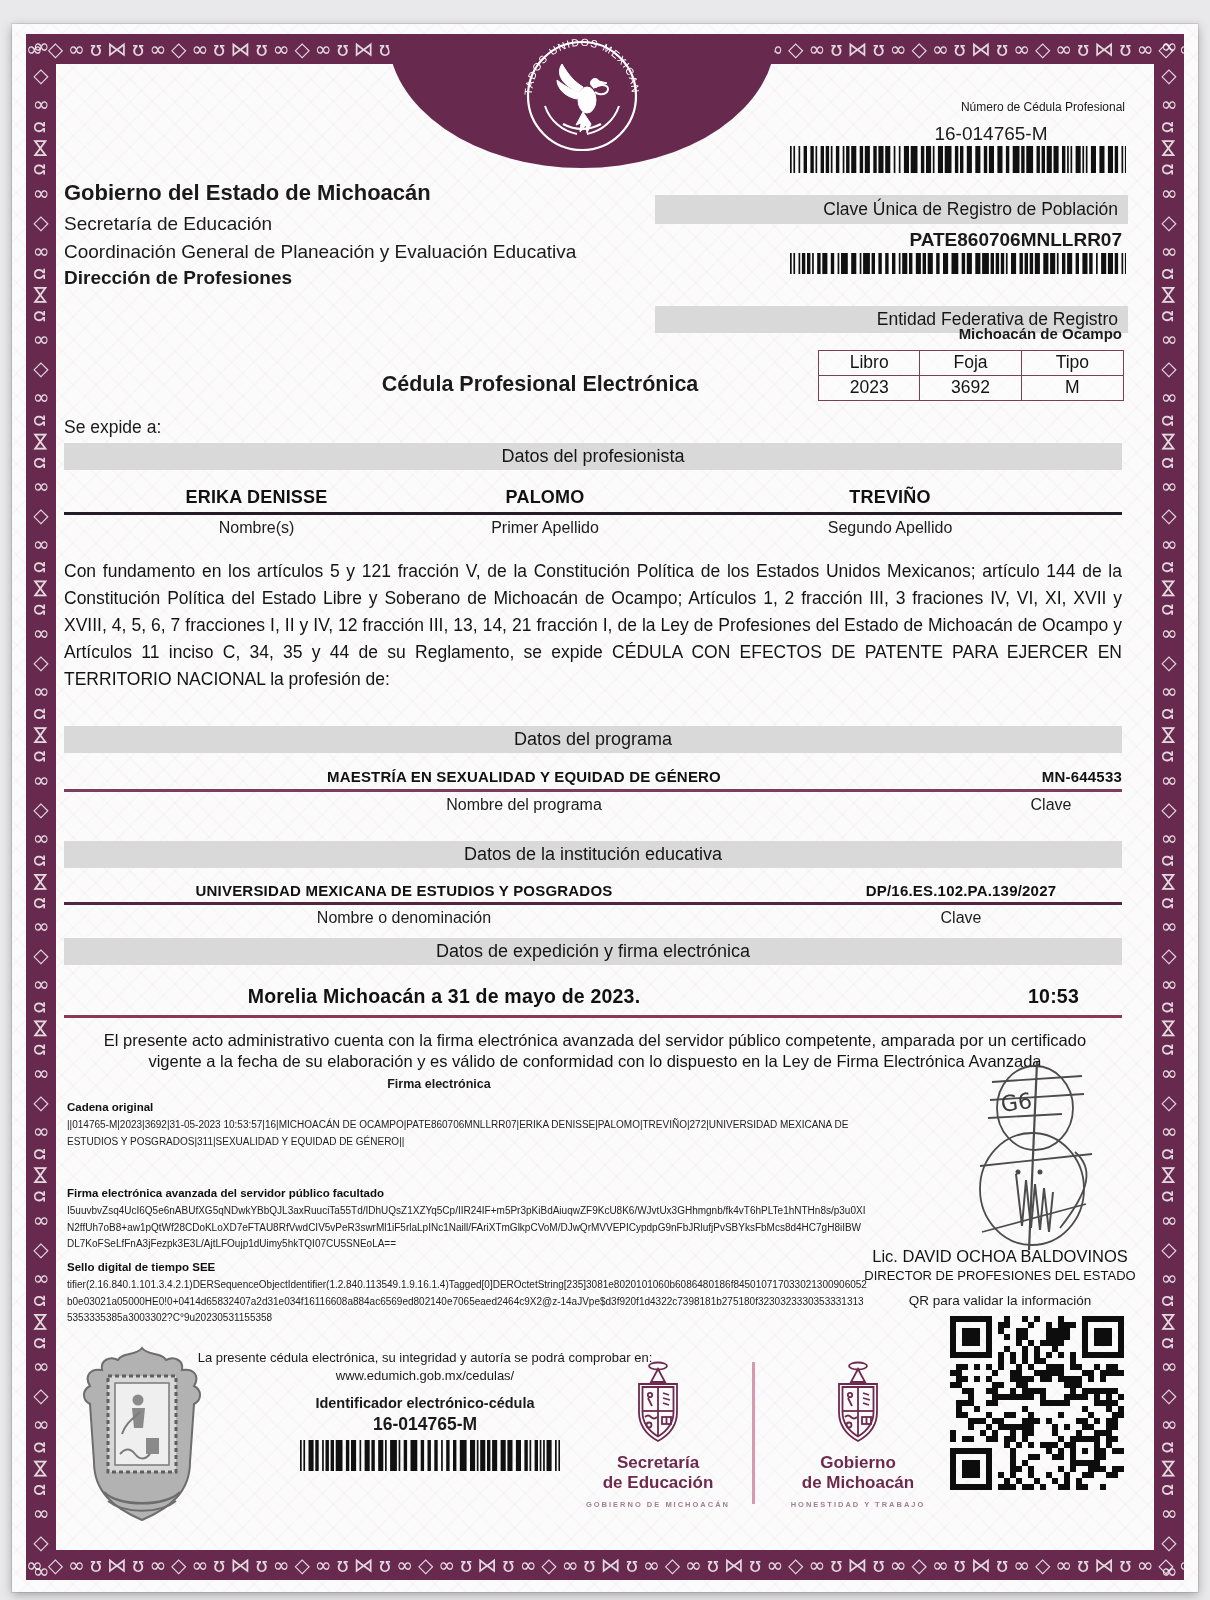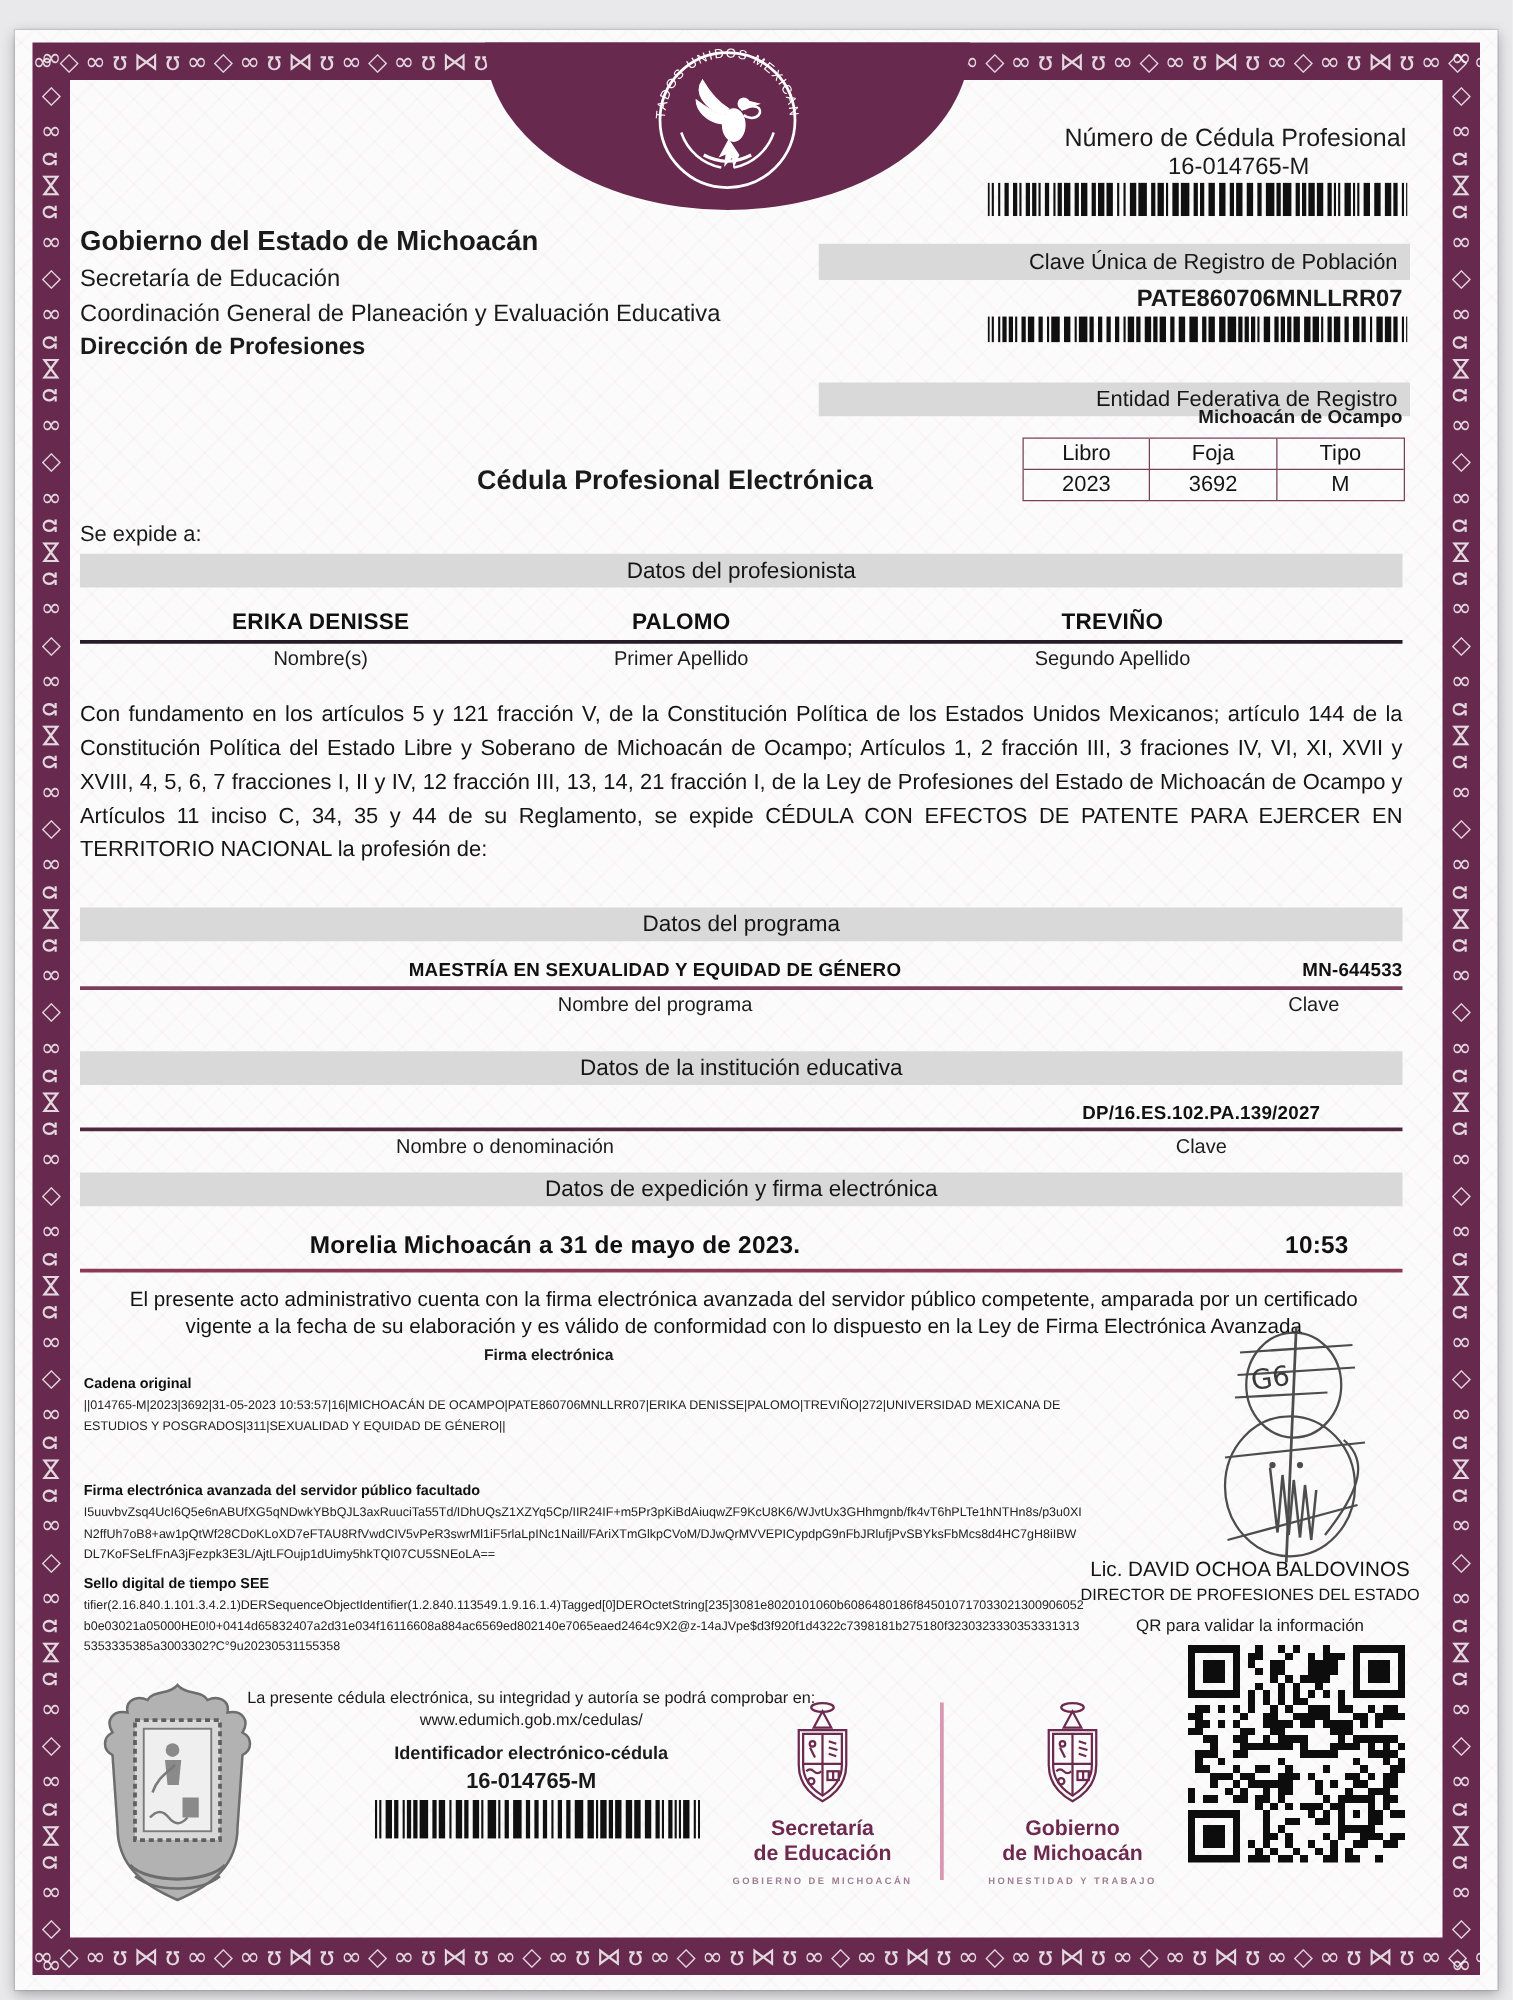--- a/index.html
+++ b/index.html
@@ -79,21 +79,21 @@
       <path d="M38 80 A42 42 0 0 0 70 108" fill="none" stroke-width="2"></path>
       <path d="M112 80 A42 42 0 0 1 80 108" fill="none" stroke-width="2"></path>
     </g>
   </svg>
 
   <div class="abs hdr1" style="left:64px;top:180px;width:640px;">Gobierno del Estado de Michoacán</div>
   <div class="abs hdr2" style="left:64px;top:213px;width:640px;">Secretaría de Educación</div>
   <div class="abs hdr2" style="left:64px;top:241px;width:640px;">Coordinación General de Planeación y Evaluación Educativa</div>
   <div class="abs hdr2" style="left:64px;top:267px;width:640px;font-weight:bold;">Dirección de Profesiones</div>
 
-  <div class="abs" style="left:655px;top:100px;width:470px;text-align:right;font-size:20px;">Número de Cédula Profesional</div>
+  <div class="abs" style="left:655px;top:100px;width:470px;text-align:right;font-size:12px;">Número de Cédula Profesional</div>
   <div class="abs" style="left:860px;top:123px;width:262px;text-align:center;font-size:19px;">16-014765-M</div>
   <div id="bc1" class="bcode" style="left:790px;top:146px;width:336px;height:27px;"><svg xmlns="http://www.w3.org/2000/svg" width="336" height="27">
         <rect x="0.0" y="0" width="1.7" height="27" fill="#101010"></rect>
         <rect x="3.4" y="0" width="1.7" height="27" fill="#101010"></rect>
         <rect x="8.5" y="0" width="1.7" height="27" fill="#101010"></rect>
         <rect x="13.6" y="0" width="3.4" height="27" fill="#101010"></rect>
         <rect x="20.4" y="0" width="3.4" height="27" fill="#101010"></rect>
         <rect x="25.5" y="0" width="1.7" height="27" fill="#101010"></rect>
         <rect x="30.6" y="0" width="3.4" height="27" fill="#101010"></rect>
         <rect x="35.7" y="0" width="3.4" height="27" fill="#101010"></rect>
@@ -231,20 +231,21 @@
   <div class="abs" style="left:64px;top:558px;width:1058px;font-size:17.5px;line-height:27px;text-align:justify;color:#141414;">Con fundamento en los artículos 5 y 121 fracción V, de la Constitución Política de los Estados Unidos Mexicanos; artículo 144 de la Constitución Política del Estado Libre y Soberano de Michoacán de Ocampo; Artículos 1, 2 fracción III, 3 fraciones IV, VI, XI, XVII y XVIII, 4, 5, 6, 7 fracciones I, II y IV, 12 fracción III, 13, 14, 21 fracción I, de la Ley de Profesiones del Estado de Michoacán de Ocampo y Artículos 11 inciso C, 34, 35 y 44 de su Reglamento, se expide CÉDULA CON EFECTOS DE PATENTE PARA EJERCER EN TERRITORIO NACIONAL la profesión de:</div>
 
   <div class="band band-c" style="top:726px;">Datos del programa</div>
   <div class="fval" style="left:64px;top:768px;width:920px;font-size:15px;">MAESTRÍA EN SEXUALIDAD Y EQUIDAD DE GÉNERO</div>
   <div class="fval" style="left:980px;top:768px;width:142px;text-align:right;font-size:15px;">MN-644533</div>
   <div class="rule" style="top:789px;height:2.5px;background:var(--rule_maroon,#7c3e5c);"></div>
   <div class="flabel" style="left:64px;top:796px;width:920px;">Nombre del programa</div>
   <div class="flabel" style="left:980px;top:796px;width:142px;">Clave</div>
 
   <div class="band band-c" style="top:841px;">Datos de la institución educativa</div>
+  <div class="fval" style="left:64px;top:882px;width:680px;font-size:15px;">UNIVERSIDAD MEXICANA DE ESTUDIOS Y POSGRADOS</div>
   <div class="fval" style="left:800px;top:882px;width:322px;font-size:15px;">DP/16.ES.102.PA.139/2027</div>
   <div class="rule" style="top:902px;height:2.5px;background:#50283c;"></div>
   <div class="flabel" style="left:64px;top:909px;width:680px;">Nombre o denominación</div>
   <div class="flabel" style="left:800px;top:909px;width:322px;">Clave</div>
 
   <div class="band band-c" style="top:938px;">Datos de expedición y firma electrónica</div>
   <div class="fval" style="left:64px;top:985px;width:760px;font-size:19.5px;">Morelia Michoacán a 31 de mayo de 2023.</div>
   <div class="fval" style="left:985px;top:985px;width:137px;font-size:19.5px;">10:53</div>
   <div class="rule" style="top:1015px;height:3px;background:var(--rule_red,#8a3a55);"></div>
   <div class="abs" style="left:75px;top:1030px;width:1040px;text-align:center;font-size:16.5px;line-height:21px;color:#141414;">El presente acto administrativo cuenta con la firma  electrónica avanzada del servidor público competente, amparada por un certificado vigente a la fecha de su elaboración y es válido de conformidad con lo dispuesto en la Ley de Firma Electrónica Avanzada</div>

